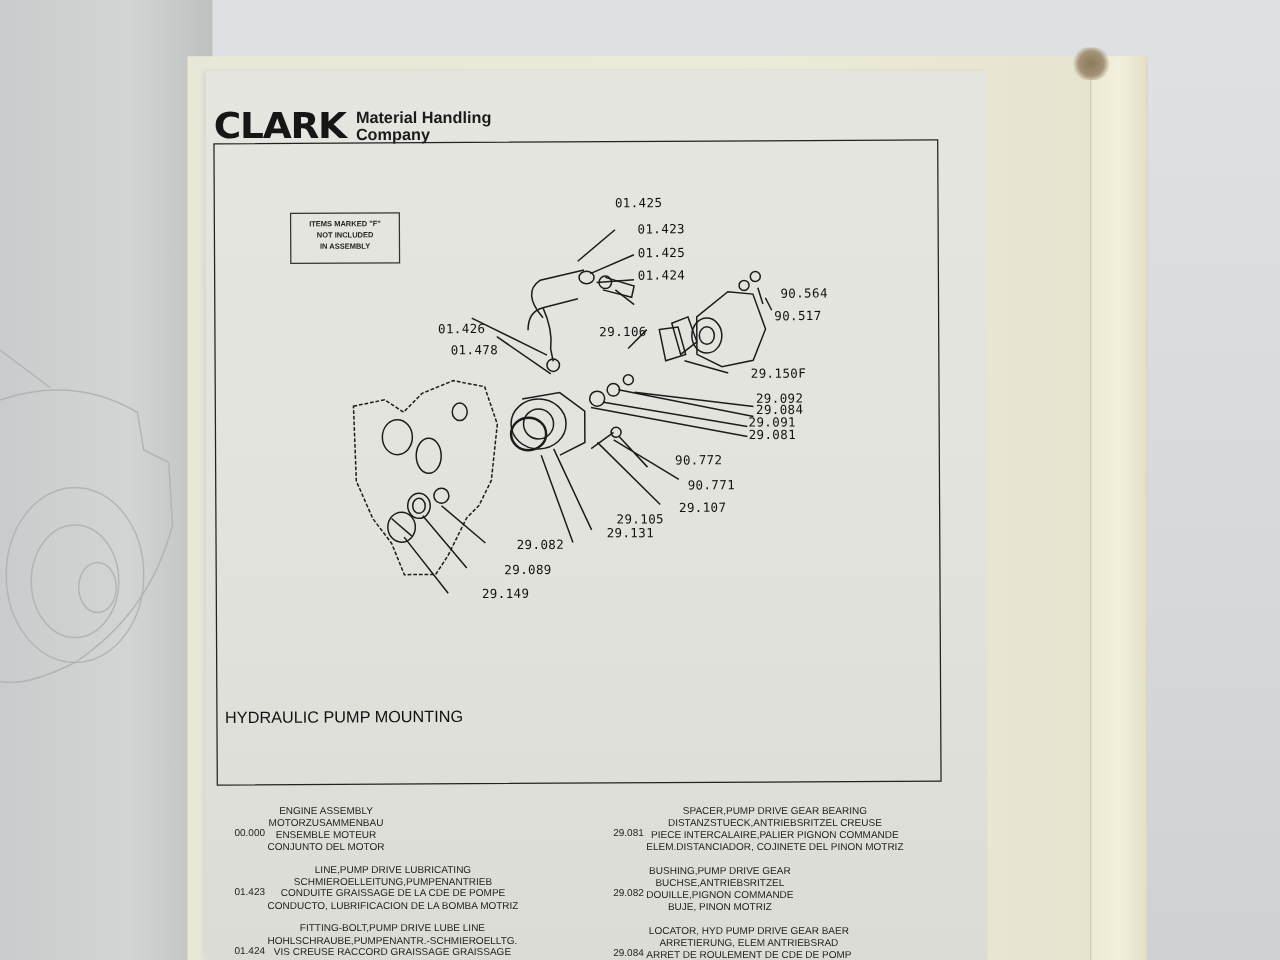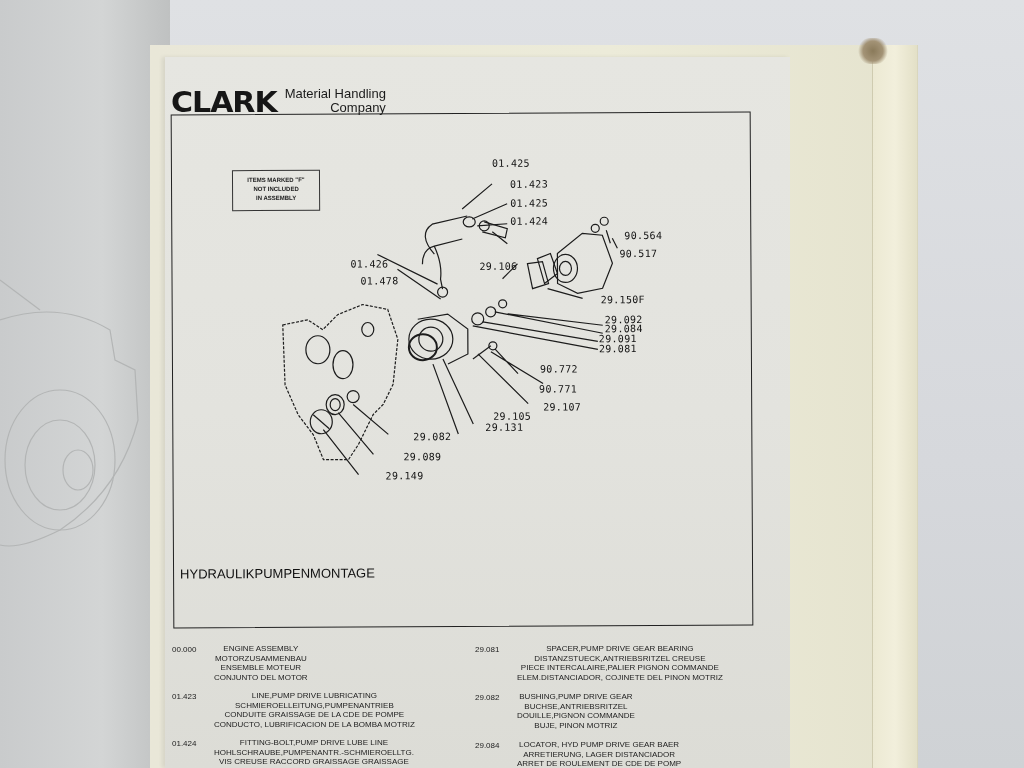--- a/index.html
+++ b/index.html
@@ -19,30 +19,30 @@
     border-right:2px solid #d9d6bd; }
   .binder-edge { position:absolute; left:872px; top:45px; width:44px; height:723px;
     background: linear-gradient(90deg,#ece9d3,#f2efdc 50%,#e3e0c7); border-left:1px solid #cfcbb0; }
   .corner-wear { position:absolute; left:858px; top:38px; width:30px; height:26px; border-radius:40%;
     background: radial-gradient(circle,#8a7a5a 0%,#a39376 50%, transparent 75%); }
   .page { position:absolute; left:165px; top:57px; width:625px; height:711px;
     background: linear-gradient(180deg,#e6e6e1 0%,#e3e3de 50%,#dcdcd6 100%);
     box-shadow: -3px 0 4px rgba(0,0,0,0.08); }
   .brand { position:absolute; left:6px; top:30px; display:flex; align-items:flex-end; }
   .brand-logo { font-family:"DejaVu Sans", sans-serif; font-weight:bold; font-size:30px; letter-spacing:-1px; color:#161616; line-height:26px; transform:scaleY(0.95); }
-  .brand-text { margin-left:8px; font-weight:normal; font-size:13px; line-height:14px; color:#1a1a1a;text-align:right; }
+  .brand-text { margin-left:8px; font-weight:bold; font-size:13px; line-height:14px; color:#1a1a1a; }
   .frame { position:absolute; left:7px; top:56px; width:580px; height:514px; border:1.5px solid #222; box-sizing:border-box; transform:rotate(-0.3deg); }
   .notice { position:absolute; left:60px; top:55px; width:88px; height:41px; border:1.5px solid #333; box-sizing:border-box;
     font-size:6px; font-weight:bold; text-align:center; line-height:9px; padding-top:5px; color:#222; }
   .diagram { position:absolute; left:0; top:0; }
   .callout { position:absolute; font-family:"DejaVu Sans Mono", monospace; font-size:10px; color:#111; letter-spacing:0.3px; }
   .caption { position:absolute; left:6px; top:452px; font-size:13px; line-height:14.5px; color:#111; }
   .parts { position:absolute; left:0; top:582px; width:625px; }
   .part { position:absolute; font-size:8px; line-height:9.5px; color:#222; }
-  .part .num { position:absolute; left:0; top:1px; width:40px; }
+  .part .num { position:absolute; left:0; top:18px; width:40px;text-align:right; }
   .part .desc { position:absolute; left:42px; top:0; white-space:nowrap;text-align:center; }
 </style>
 </head>
 <body>
 
 <div class="wall"></div>
 
 <div class="left-page">
   <div class="ghost-title">&nbsp;</div>
   <svg width="170" height="300">
@@ -138,30 +138,30 @@
     <span class="callout" style="left:447px;top:135px">90.517</span>
     <span class="callout" style="left:178px;top:144px">01.426</span>
     <span class="callout" style="left:307px;top:147px">29.106</span>
     <span class="callout" style="left:188px;top:161px">01.478</span>
     <span class="callout" style="left:428px;top:181px">29.150F</span>
     <span class="callout" style="left:432px;top:201px">29.092</span>
     <span class="callout" style="left:432px;top:210px">29.084</span>
     <span class="callout" style="left:426px;top:220px">29.091</span>
     <span class="callout" style="left:426px;top:230px">29.081</span>
     <span class="callout" style="left:367px;top:250px">90.772</span>
-    <span class="callout" style="left:366px;top:270px">90.771</span>
+    <span class="callout" style="left:377px;top:270px">90.771</span>
     <span class="callout" style="left:370px;top:288px">29.107</span>
     <span class="callout" style="left:320px;top:297px">29.105</span>
     <span class="callout" style="left:312px;top:308px">29.131</span>
     <span class="callout" style="left:240px;top:317px">29.082</span>
     <span class="callout" style="left:230px;top:337px">29.089</span>
     <span class="callout" style="left:212px;top:356px">29.149</span>
 
     <div class="caption">
-      <div>HYDRAULIKPUMPENMONTAGE</div>
+      <div>HYDRAULIC PUMP MOUNTING</div>
     </div>
   </div>
 
   <div class="parts">
     <div class="part" style="left:7px;top:5px">
       <span class="num">00.000</span>
       <div class="desc">
         <div>ENGINE ASSEMBLY</div>
         <div>MOTORZUSAMMENBAU</div>
         <div>ENSEMBLE MOTEUR</div>
@@ -202,18 +202,18 @@
         <div>BUSHING,PUMP DRIVE GEAR</div>
         <div>BUCHSE,ANTRIEBSRITZEL</div>
         <div>DOUILLE,PIGNON COMMANDE</div>
         <div>BUJE, PINON MOTRIZ</div>
       </div>
     </div>
     <div class="part" style="left:310px;top:101px">
       <span class="num">29.084</span>
       <div class="desc">
         <div>LOCATOR, HYD PUMP DRIVE GEAR BAER</div>
-        <div>ARRETIERUNG, LAGER DISTANCIADOR</div>
+        <div>ARRETIERUNG, ELEM ANTRIEBSRAD</div>
         <div>ARRET DE ROULEMENT DE CDE DE POMP</div>
       </div>
     </div>
   </div>
 </div>
 
 </body></html>

